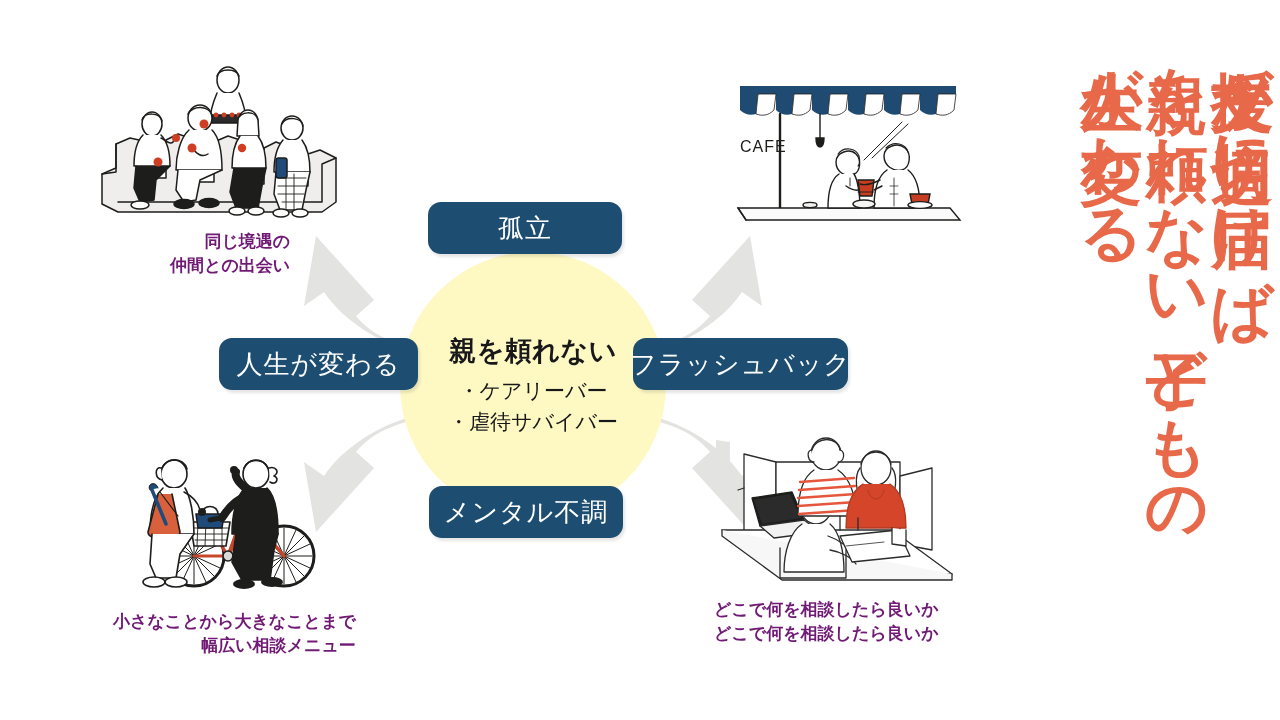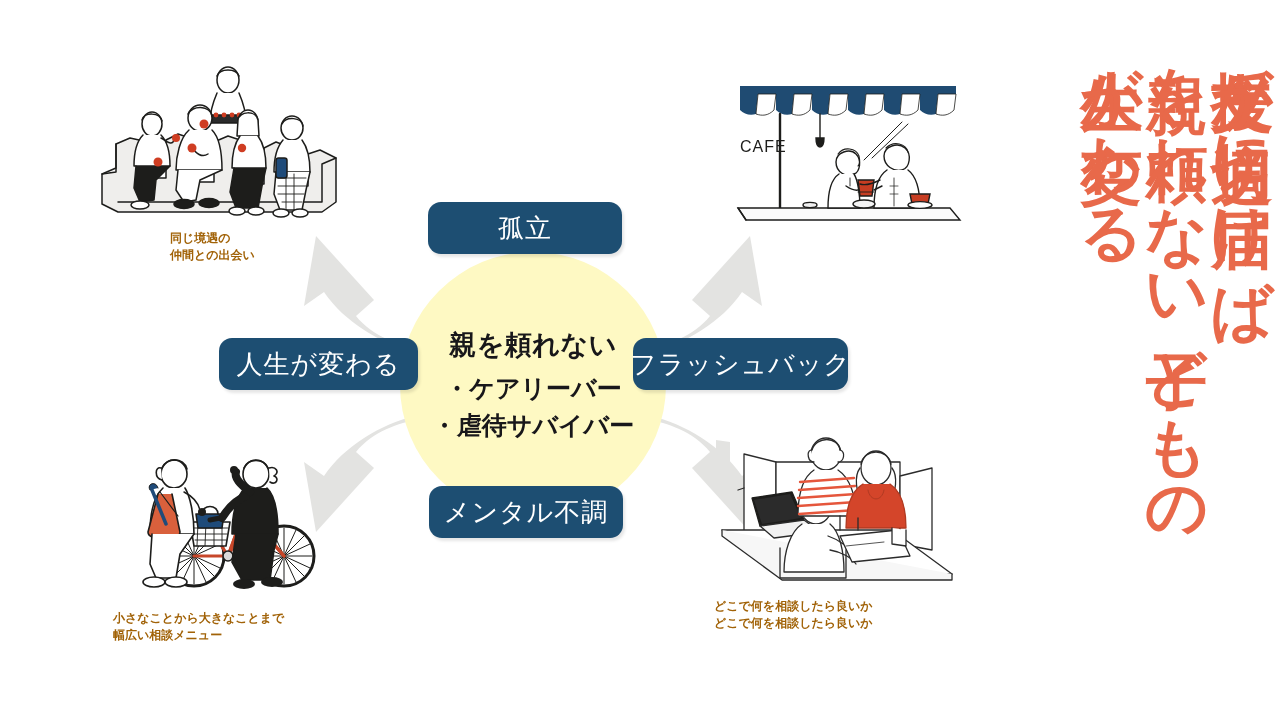--- a/index.html
+++ b/index.html
@@ -41,21 +41,21 @@
     background: #fef9c3;
     display: flex; flex-direction: column;
     align-items: center; justify-content: center;
     z-index: 5;
   }
   .core-title {
     font-size: 27px; font-weight: 700; color: #18171a;
     letter-spacing: 0.5px; margin-bottom: 7px;
   }
   .core-li {
-    font-size: 25px; font-weight: 700; color: #18171a;
+    font-size: 21px; font-weight: 400; color: #18171a;
     letter-spacing: 0px; line-height: 1.45;
     white-space: nowrap;
   }
 
   
   .pill {
     position: absolute;
     background: #1d4e72;
     color: #ffffff;
     border-radius: 13px;
@@ -70,24 +70,24 @@
   .pill-left   { left: 219px; top: 338px; width: 199px; height: 52px; }
   .pill-right  { left: 633px; top: 338px; width: 215px; height: 52px; }
   .pill-bottom { left: 429px; top: 486px; width: 194px; height: 52px; }
 
   
   .arrows { position: absolute; left: 0; top: 0; width: 1280px; height: 720px; z-index: 3; }
 
   
   .caption {
     position: absolute;
-    color: #a16207;
-    font-size: 12px; font-weight: 700;
+    color: #701a75;
+    font-size: 17px; font-weight: 700;
     line-height: 1.42;
-    text-align: left;
+    text-align: right;
     white-space: nowrap;
     z-index: 6;
   }
   .cap-tl { left: 170px; top: 230px; }
   .cap-tr { left: 747px; top: 238px; }
   .cap-bl { left: 113px; top: 610px; }
   .cap-br { left: 714px; top: 598px; }
 
   
   .illus { position: absolute; z-index: 4; }

